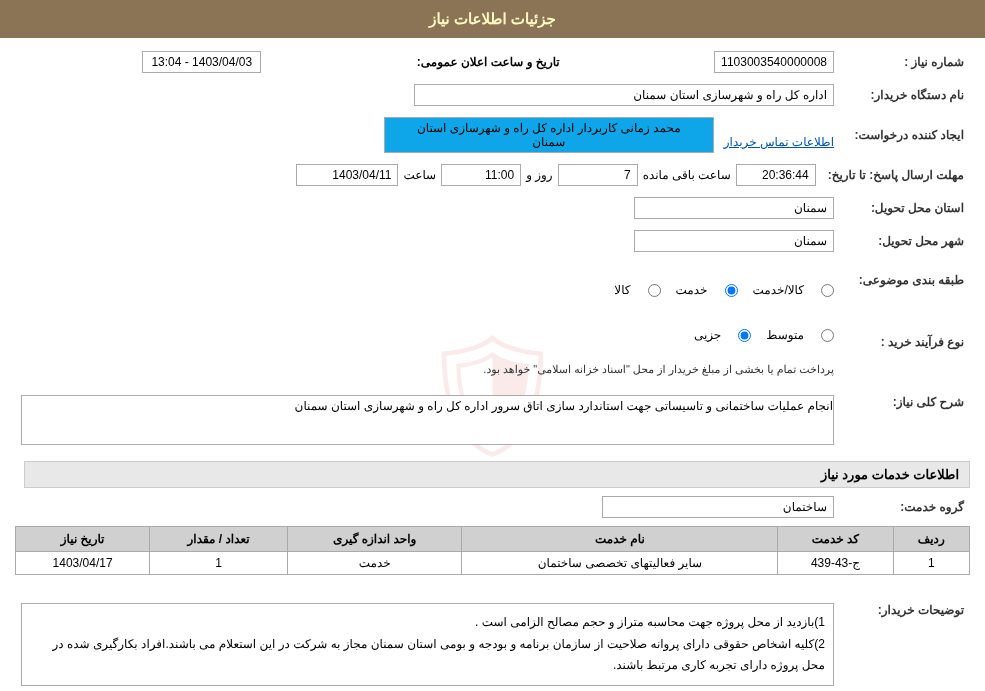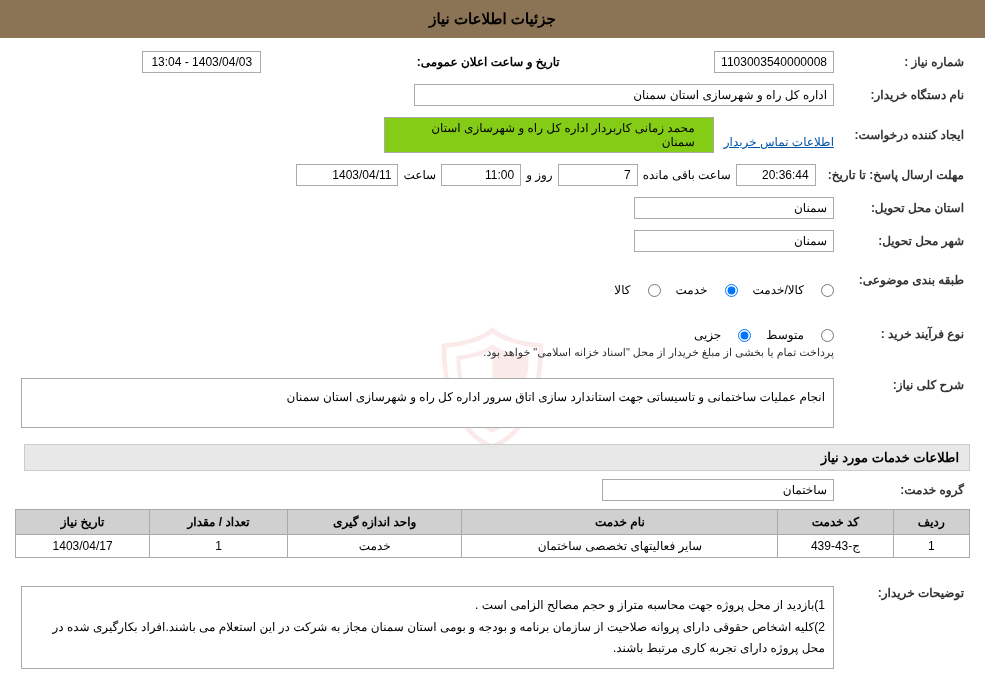--- a/index.html
+++ b/index.html
@@ -10,21 +10,21 @@
       direction: rtl;
     }
     .page-wrapper {
       width: 985px;
       min-height: 691px;
       background: #fff;
       margin: 0 auto;
     }
     .header-bar {
       background: #8B7355;
-      color: #000000;
+      color: #fef9c3;
       text-align: center;
       padding: 10px;
       font-size: 15px;
       font-weight: bold;
     }
     .main-content {
       padding: 10px 15px;
     }
     .section-title {
       background: #e8e8e8;
@@ -108,21 +108,20 @@
       border: 1px solid #aaa;
       padding: 4px 8px;
       text-align: center;
     }
     .service-table tr:nth-child(even) td {
       background: #f7f7f7;
     }
     
     .desc-box {
       border: 1px solid #aaa;
-      padding: 8px;
       background: #fff;
       margin: 5px 0;
       min-height: 50px;
       text-align: right;
       line-height: 1.7;
     }
     .desc-box-rtl {
       border: 1px solid #aaa;
       padding: 8px;
       background: #fff;
@@ -164,24 +163,24 @@
       color: #cc0000;
       pointer-events: none;
       z-index: 0;
     }
     .content-over-watermark {
       position: relative;
       z-index: 1;
     }
     .inline-input {
       border: 1px solid #aaa;
-      background: #84cc16;
+      background: #0ea5e9;
       padding: 3px 18px;
       display: inline-block;
-      text-align: right;
+      text-align: center;
     }
   </style>
 </head>
 <body>
 
 <div class="page-wrapper">
 
   <div class="header-bar">
     <span>جزئیات اطلاعات نیاز</span>
   </div>
@@ -305,21 +304,21 @@
             <div class="radio-row">
               <div class="radio-item">
                 <input type="radio" name="farayand" style="">
                 <span>متوسط</span>
               </div>
               <div class="radio-item">
                 <input type="radio" name="farayand" checked="" style="">
                 <span>جزیی</span>
               </div>
             </div>
-            <div style="margin-top:4px; color:#333; font-size:11px;">پرداخت تمام یا بخشی از مبلغ خریدار از محل "اسناد خزانه اسلامی" خواهد بود.</div>
+            <div style="margin-top:21px; color:#333; font-size:11px;">پرداخت تمام یا بخشی از مبلغ خریدار از محل "اسناد خزانه اسلامی" خواهد بود.</div>
           </td>
         </tr>
       </tbody>
         </table>
 
       <table class="info-table" style="margin-top:8px;">
         <tbody>
             <tr>
           <td class="label-cell" style="vertical-align:top; padding-top:8px;">شرح کلی نیاز:</td>
           <td>

